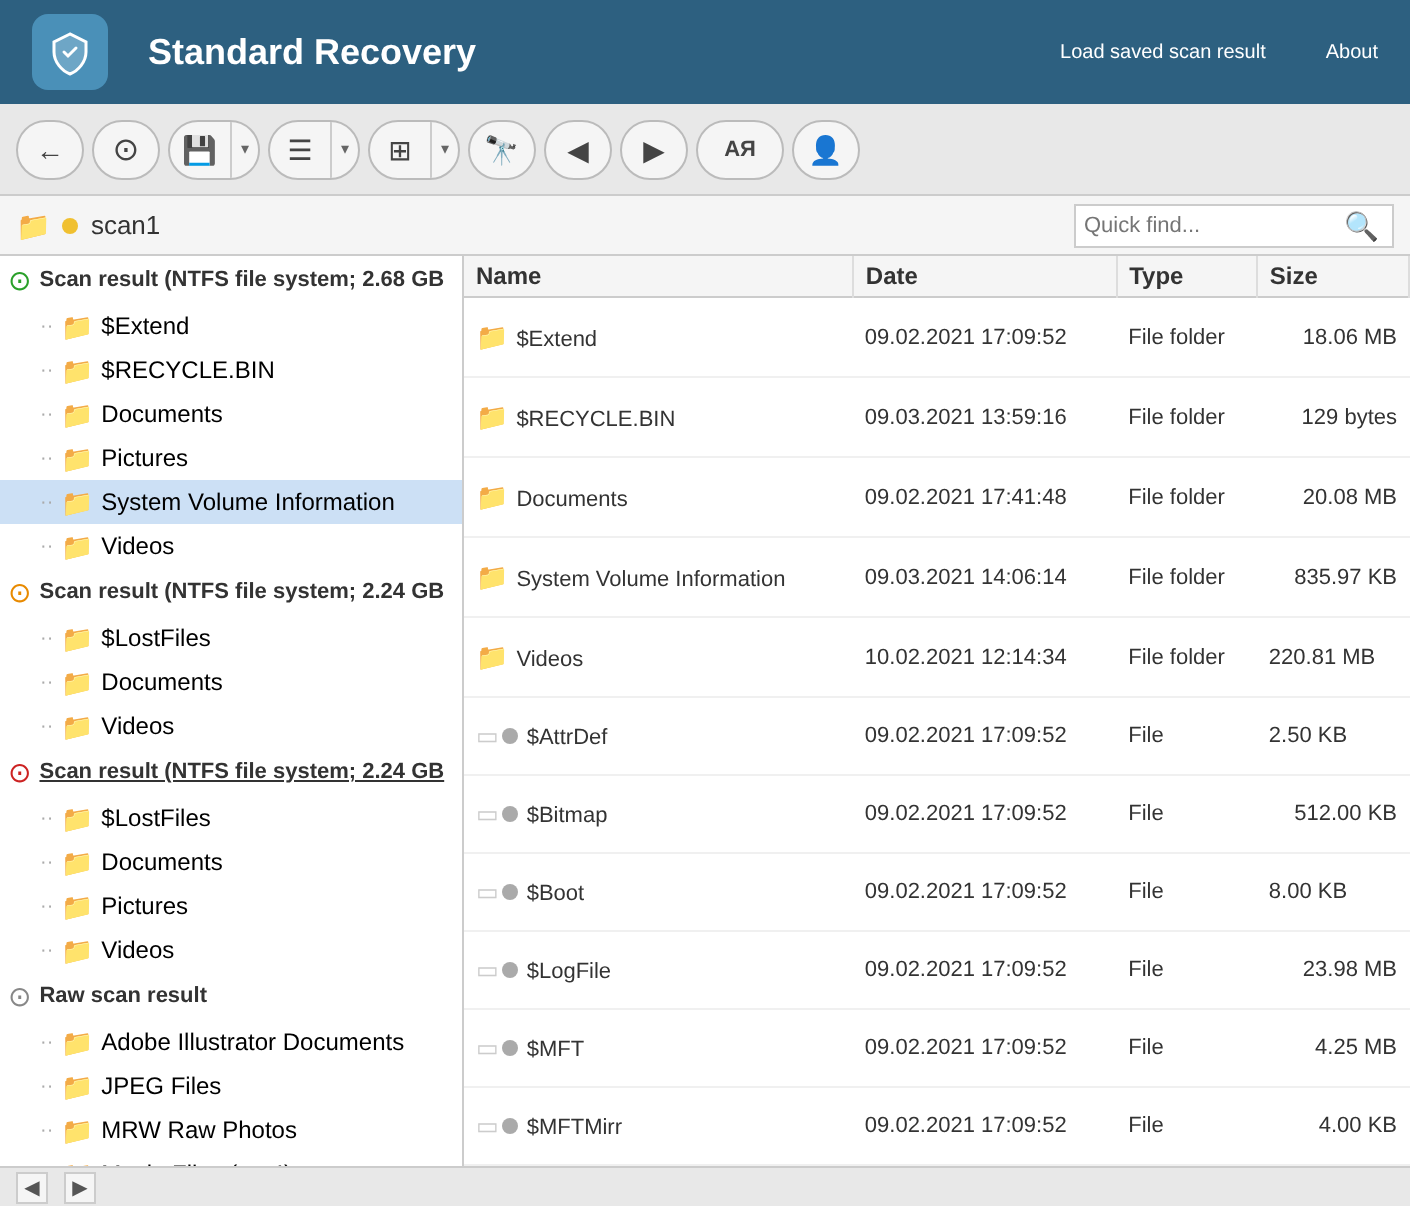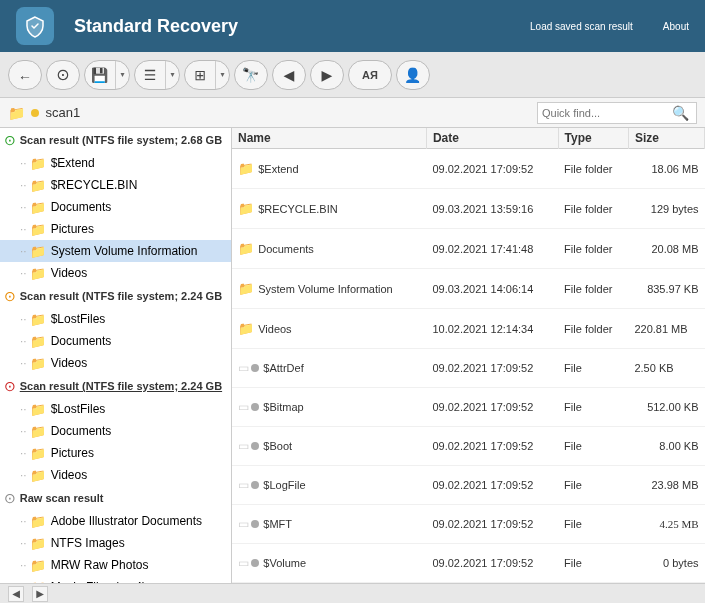--- a/index.html
+++ b/index.html
@@ -322,21 +322,21 @@
       <span style="font-size:11px; font-weight:bold; color:#333;">Raw scan result</span>
     </div>
     <div class="tree-item" style="padding-left:20px;">
       <span class="tree-dots">··</span>
       <span class="folder-icon-gray tree-icon">📁</span>
       <span>Adobe Illustrator Documents</span>
     </div>
     <div class="tree-item" style="padding-left:20px;">
       <span class="tree-dots">··</span>
       <span class="folder-icon-gray tree-icon">📁</span>
-      <span>NTFS Images</span>
+      <span>JPEG Files</span>
     </div>
     <div class="tree-item" style="padding-left:20px;">
       <span class="tree-dots">··</span>
       <span class="folder-icon-gray tree-icon">📁</span>
       <span>MRW Raw Photos</span>
     </div>
     <div class="tree-item" style="padding-left:20px;">
       <span class="tree-dots">··</span>
       <span class="folder-icon-gray tree-icon">📁</span>
       <span>Movie Files (mp4)</span>
@@ -393,33 +393,39 @@
           <tr>
             <td><span style="color:#ccc; font-size:12px; margin-right:2px;">▭</span><span style="width:8px;height:8px;border-radius:50%;background:#aaa;display:inline-block;margin-right:4px;"></span>$Bitmap</td>
             <td>09.02.2021 17:09:52</td>
             <td>File</td>
             <td style="text-align: right;">512.00 KB</td>
           </tr>
           <tr>
             <td><span style="color:#ccc; font-size:12px; margin-right:2px;">▭</span><span style="width:8px;height:8px;border-radius:50%;background:#aaa;display:inline-block;margin-right:4px;"></span>$Boot</td>
             <td>09.02.2021 17:09:52</td>
             <td>File</td>
-            <td style="text-align: right;">8.00 KB</td>
+            <td style="">8.00 KB</td>
           </tr>
           <tr>
             <td><span style="color:#ccc; font-size:12px; margin-right:2px;">▭</span><span style="width:8px;height:8px;border-radius:50%;background:#aaa;display:inline-block;margin-right:4px;"></span>$LogFile</td>
             <td>09.02.2021 17:09:52</td>
             <td>File</td>
             <td style="text-align: right;">23.98 MB</td>
           </tr>
           <tr>
             <td><span style="color:#ccc; font-size:12px; margin-right:2px;">▭</span><span style="width:8px;height:8px;border-radius:50%;background:#aaa;display:inline-block;margin-right:4px;"></span>$MFT</td>
             <td>09.02.2021 17:09:52</td>
             <td>File</td>
-            <td style="text-align: right; font-family: Liberation Serif, serif;">4.25 MB</td>
+            <td style="text-align: right;">4.25 MB</td>
+          </tr>
+          <tr>
+            <td><span style="color:#ccc; font-size:12px; margin-right:2px;">▭</span><span style="width:8px;height:8px;border-radius:50%;background:#aaa;display:inline-block;margin-right:4px;"></span>$MFTMirr</td>
+            <td>09.02.2021 17:09:52</td>
+            <td>File</td>
+            <td style="text-align: right;">4.00 KB</td>
           </tr>
           <tr>
             <td><span style="color:#ccc; font-size:12px; margin-right:2px;">▭</span><span style="width:8px;height:8px;border-radius:50%;background:#aaa;display:inline-block;margin-right:4px;"></span>$Volume</td>
             <td>09.02.2021 17:09:52</td>
             <td>File</td>
             <td style="text-align: right;">0 bytes</td>
           </tr>
         </tbody>
     </table>
   </div>

